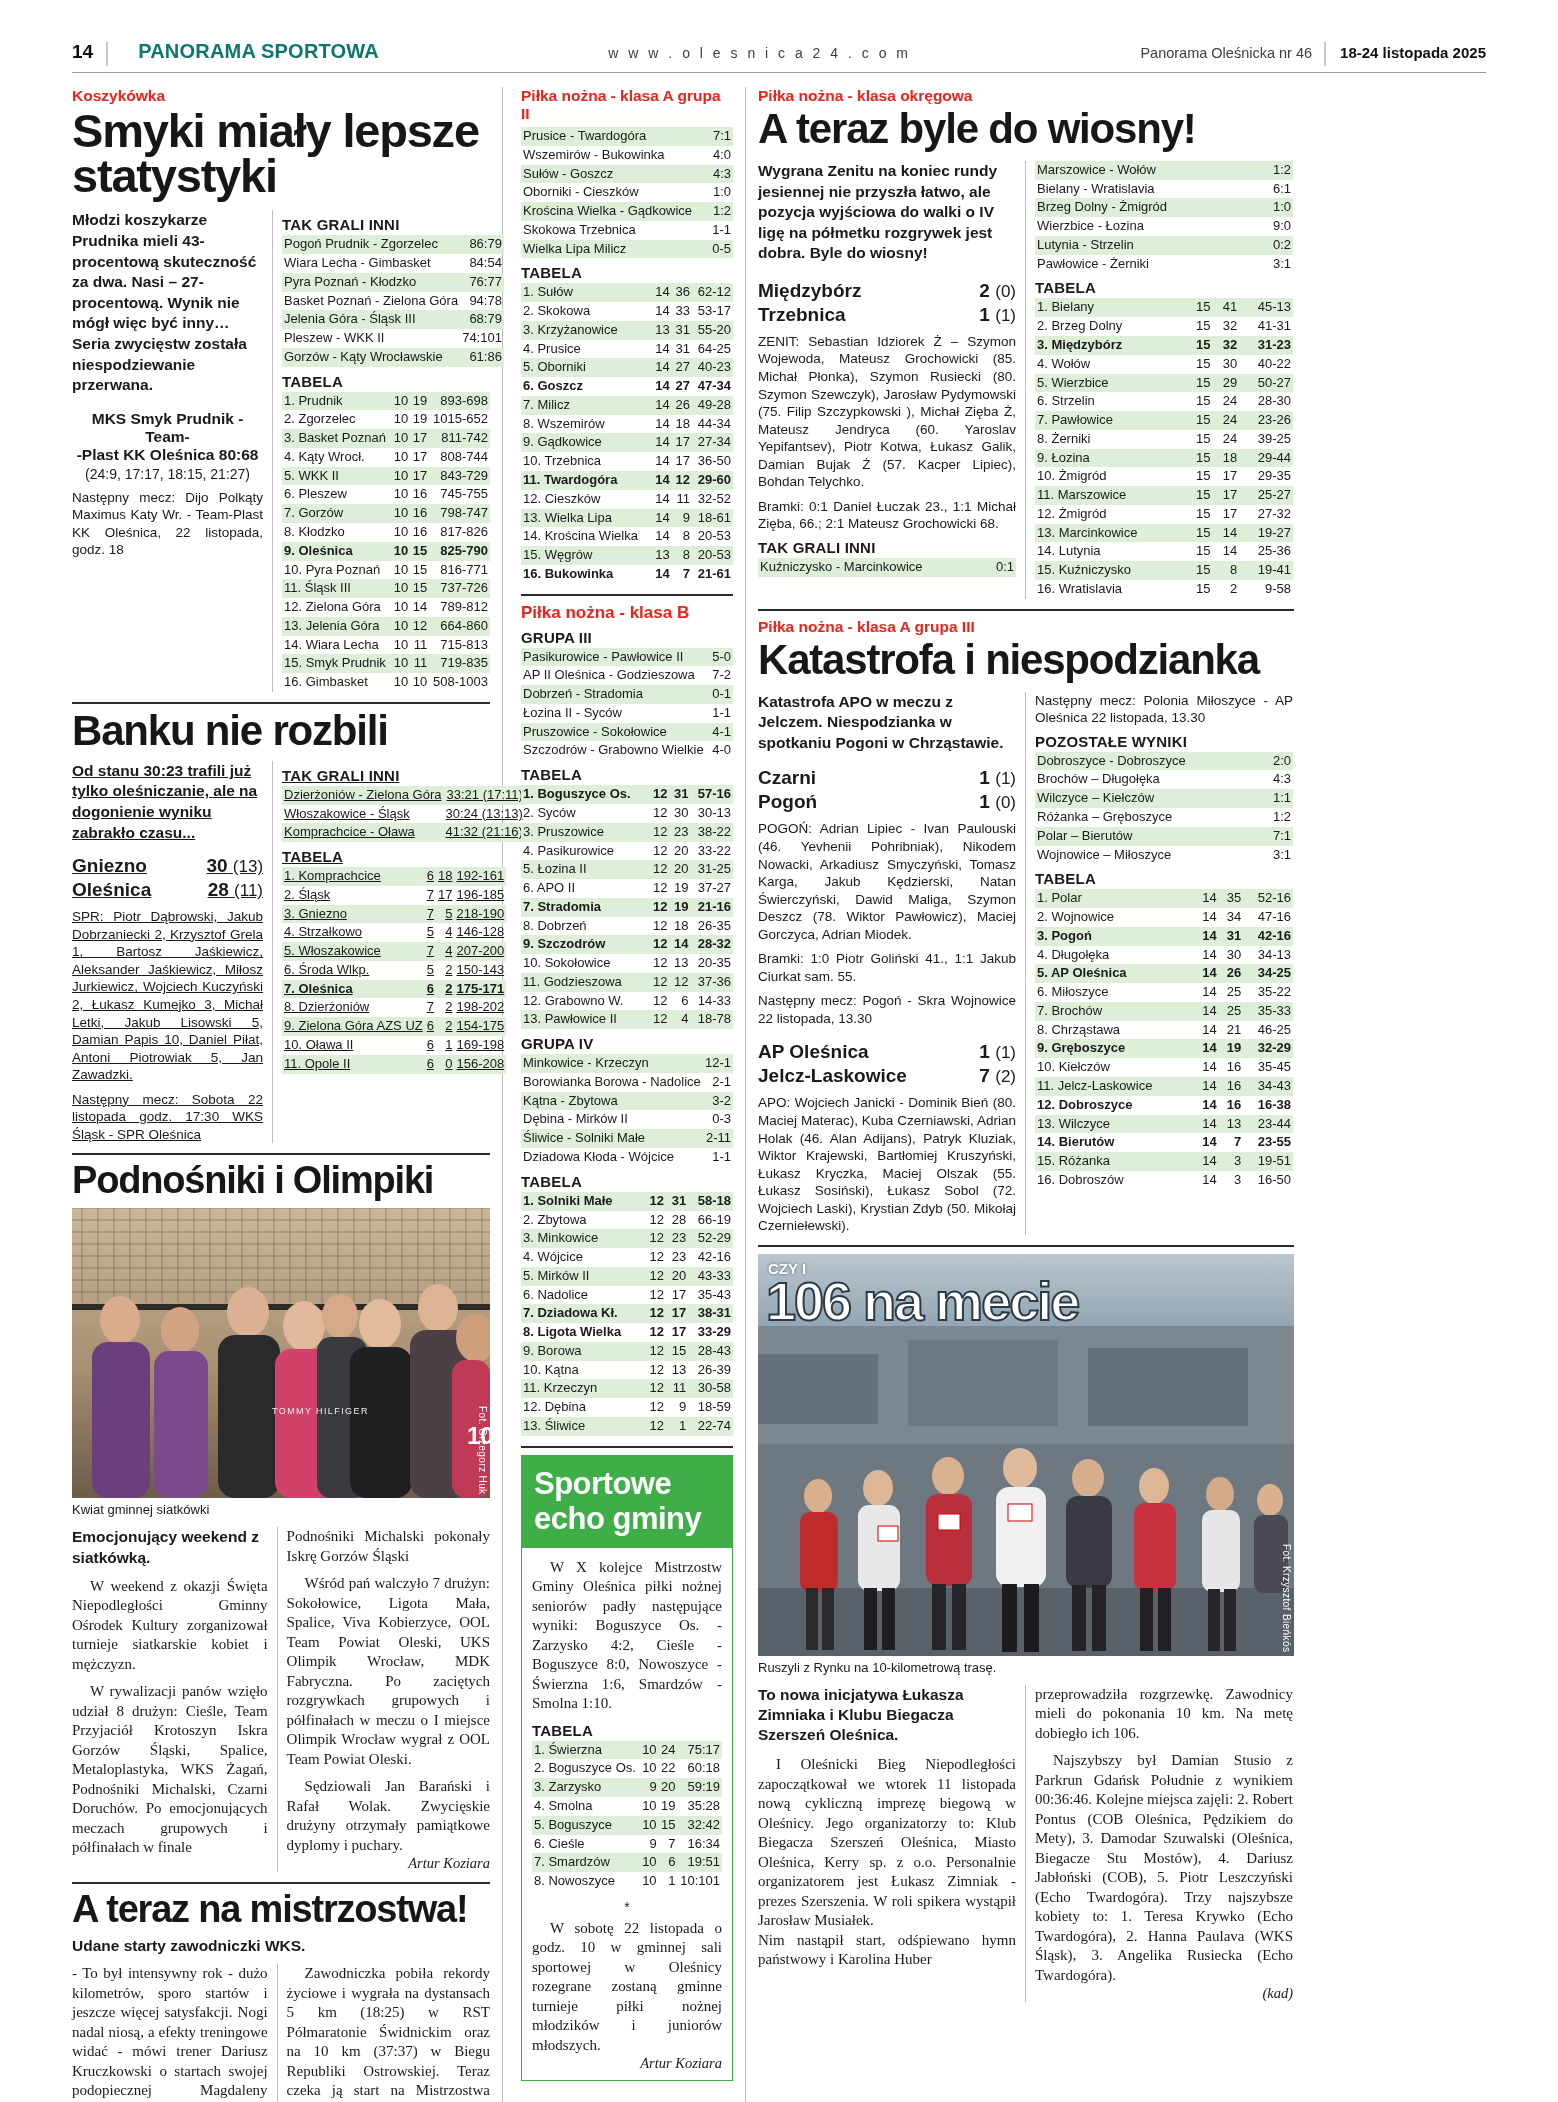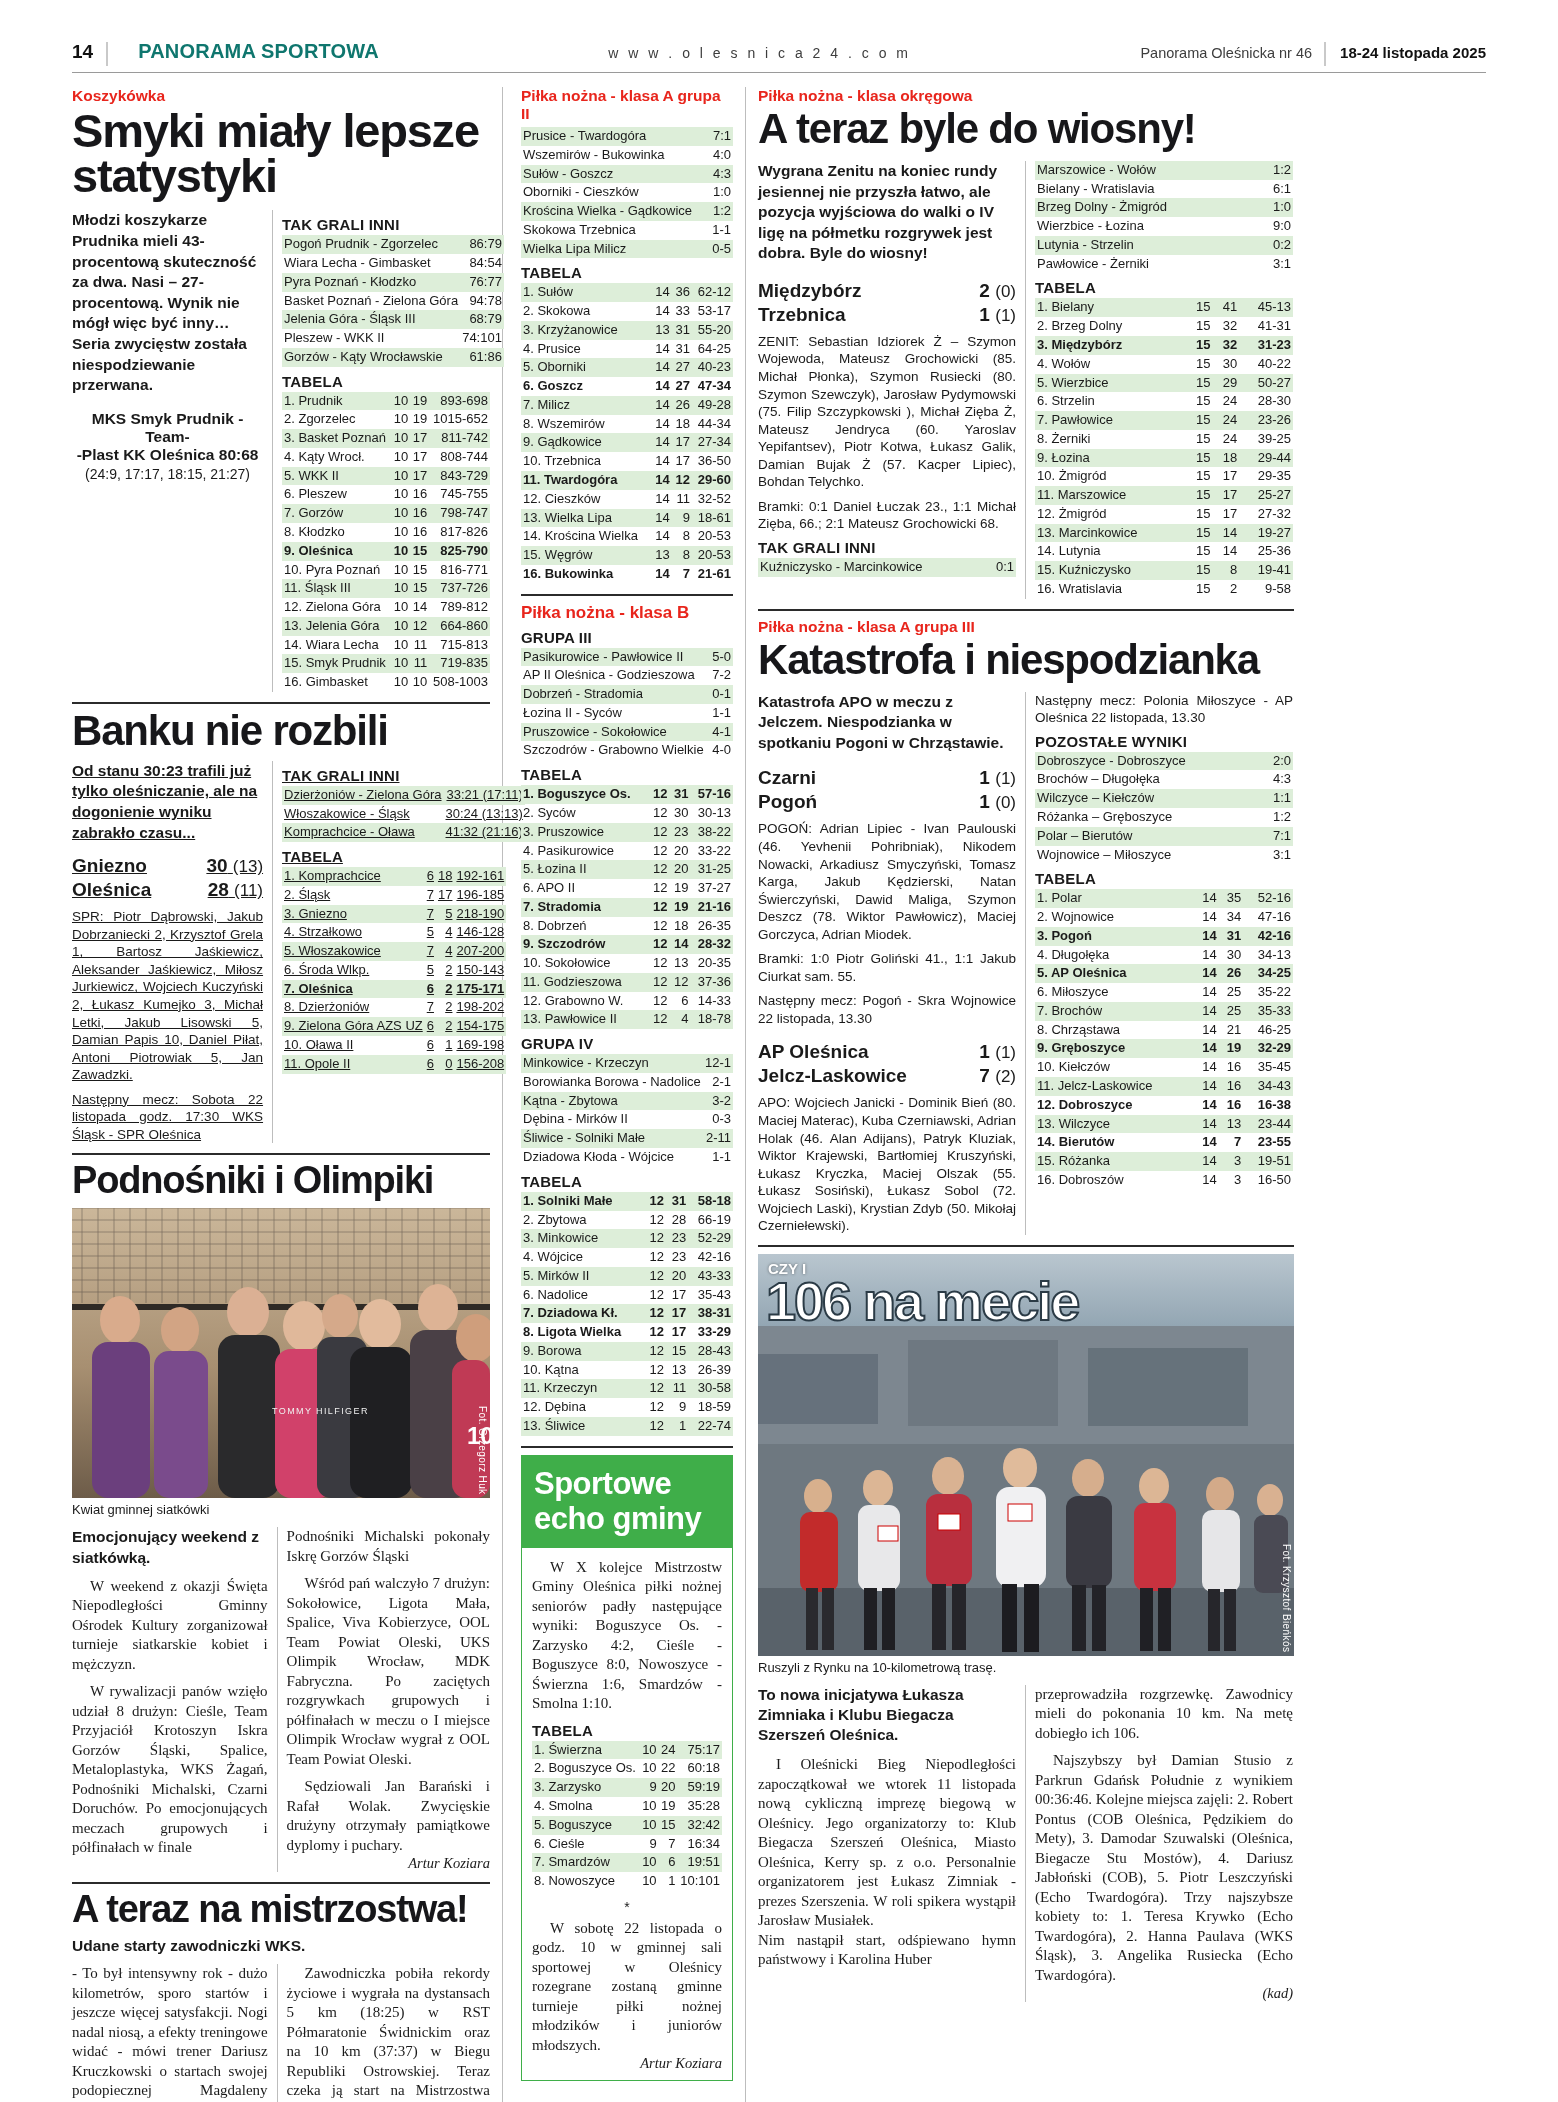--- a/index.html
+++ b/index.html
@@ -105,20 +105,21 @@
         <div class="hl hl-a">Smyki miały lepsze statystyki</div>
 
         <div style="display:flex; margin-top:12px;">
           <div style="width:200px;">
             <div class="lead">Młodzi koszykarze Prudnika mieli 43-procentową skuteczność za dwa. Nasi – 27-procentową. Wynik nie mógł więc być inny… Seria zwycięstw została niespodziewanie przerwana.</div>
             <div style="text-align:center; margin-top:14px;">
               <div style="font-weight:bold; font-size:15.5px;">MKS Smyk Prudnik - Team-</div>
               <div style="font-weight:bold; font-size:15.5px;">-Plast KK Oleśnica 80:68</div>
               <div style="font-size:14px; margin-top:2px;">(24:9, 17:17, 18:15, 21:27)</div>
             </div>
+            <div class="note">Następny mecz: Dijo Polkąty Maximus Katy Wr. - Team-Plast KK Oleśnica, 22 listopada, godz. 18</div>
           </div>
 
           <div class="vline"></div>
 
           <div style="width:208px; margin-left:9px;">
             <div class="tbl-head">TAK GRALI INNI</div>
             <table class="rt">
                 <tbody id="bk-others">
                   <tr class="alt">
                     <td class="nm">Pogoń Prudnik - Zgorzelec</td>

